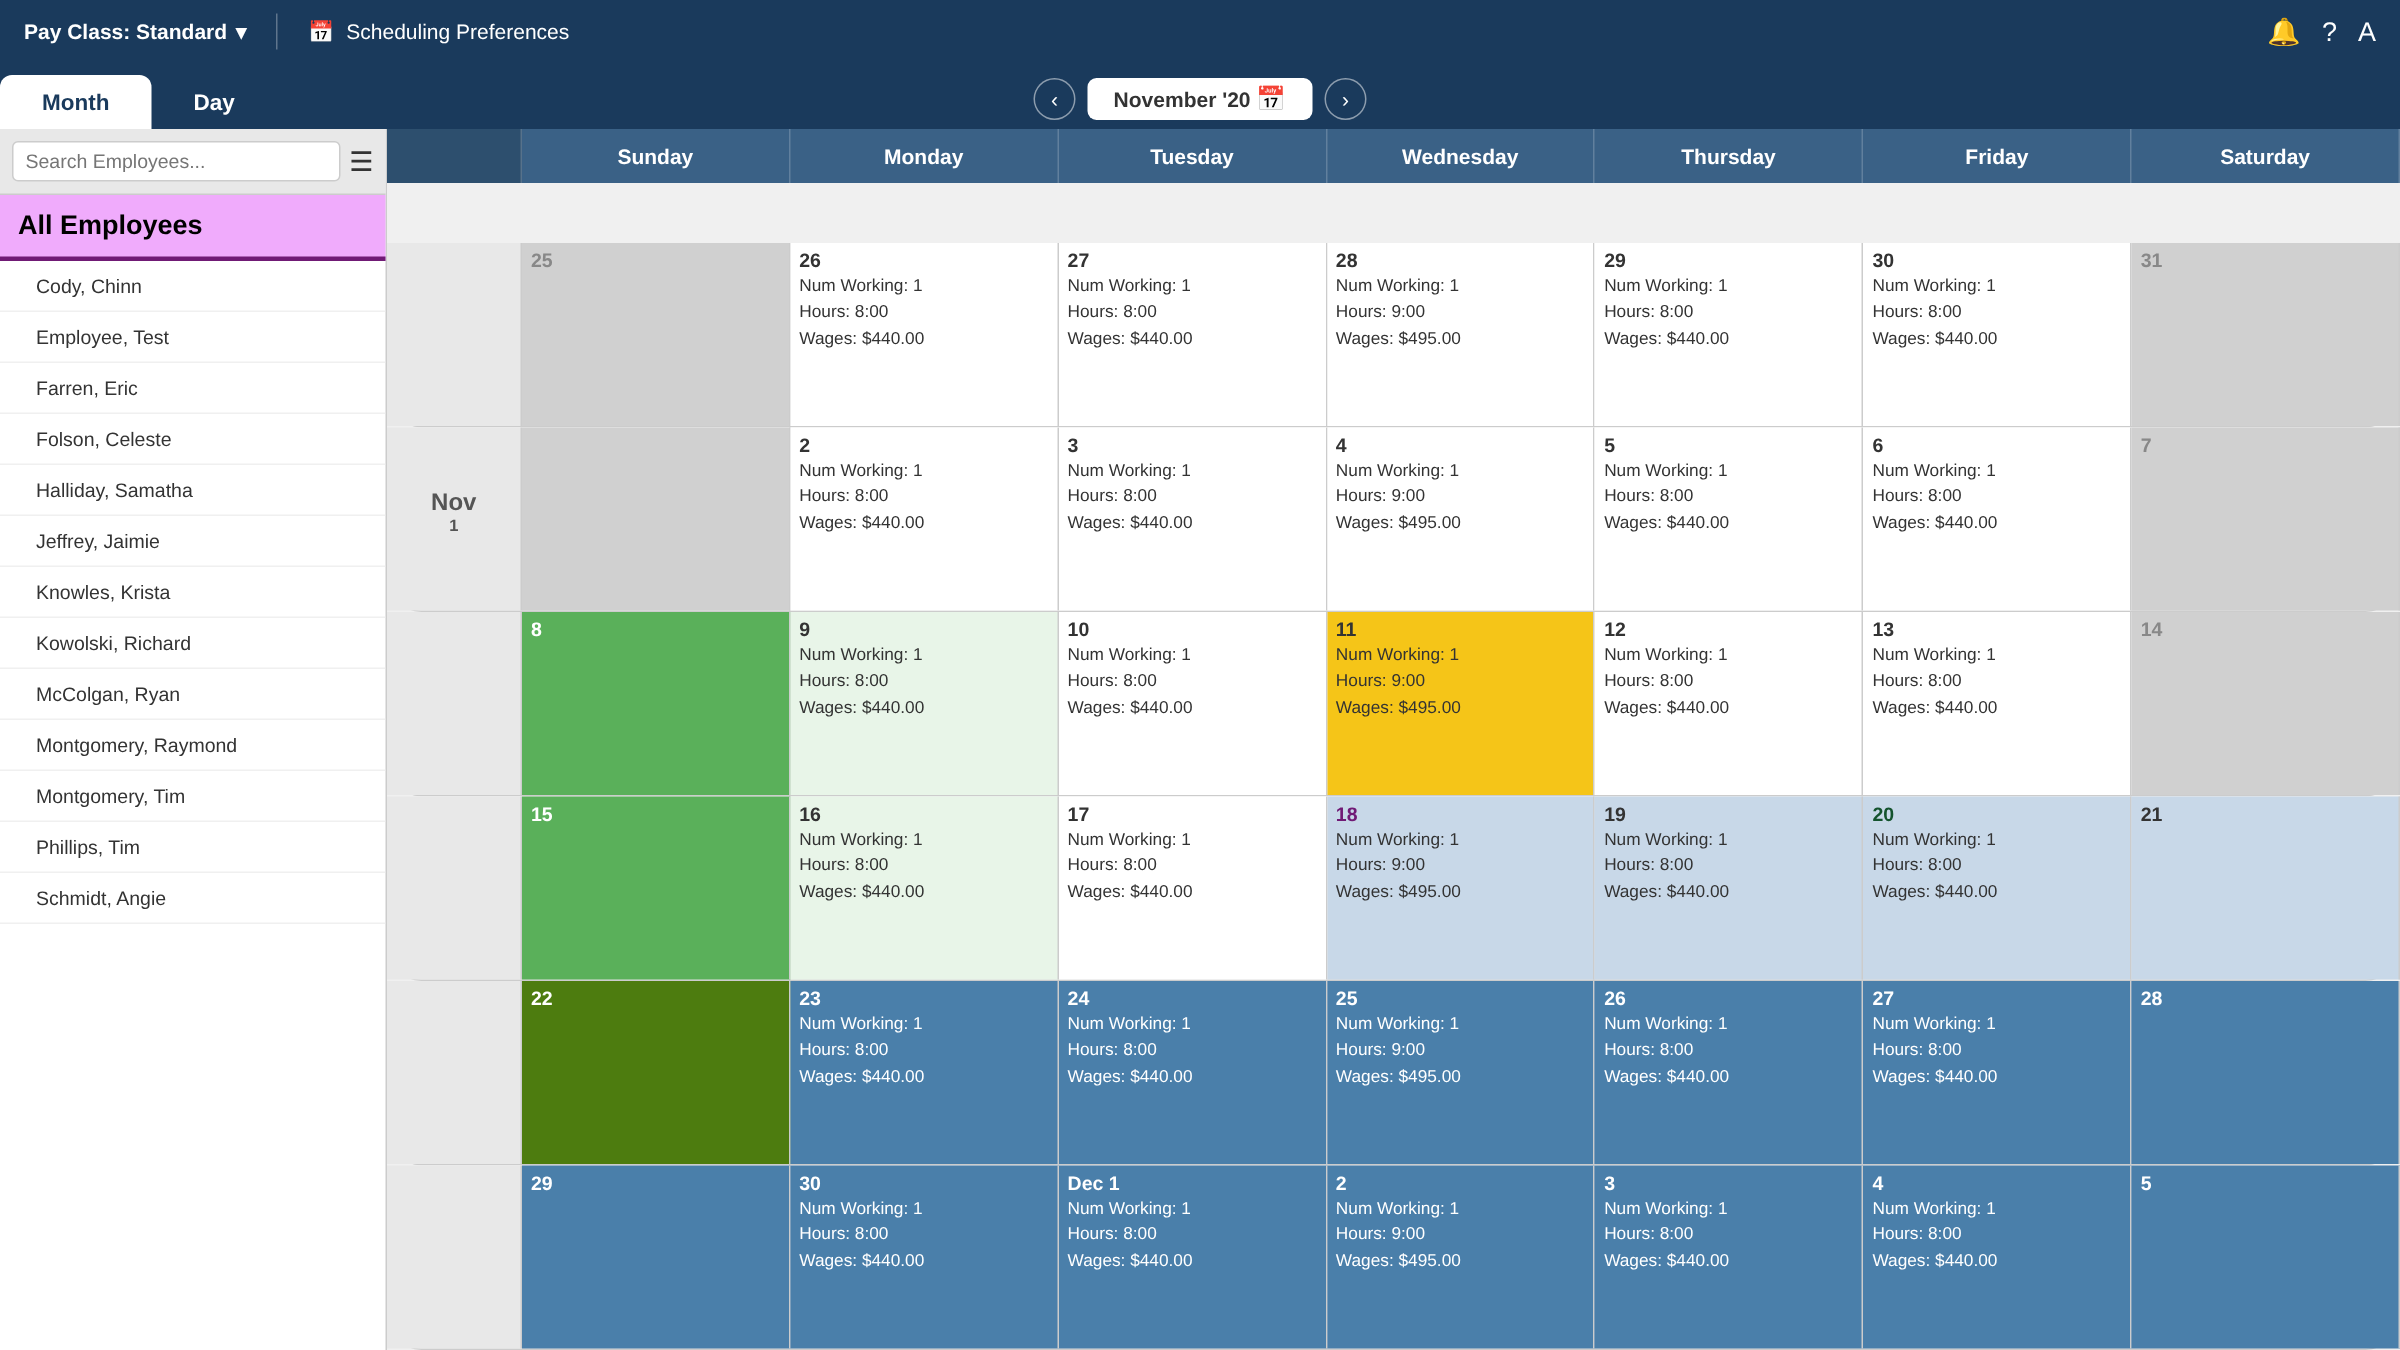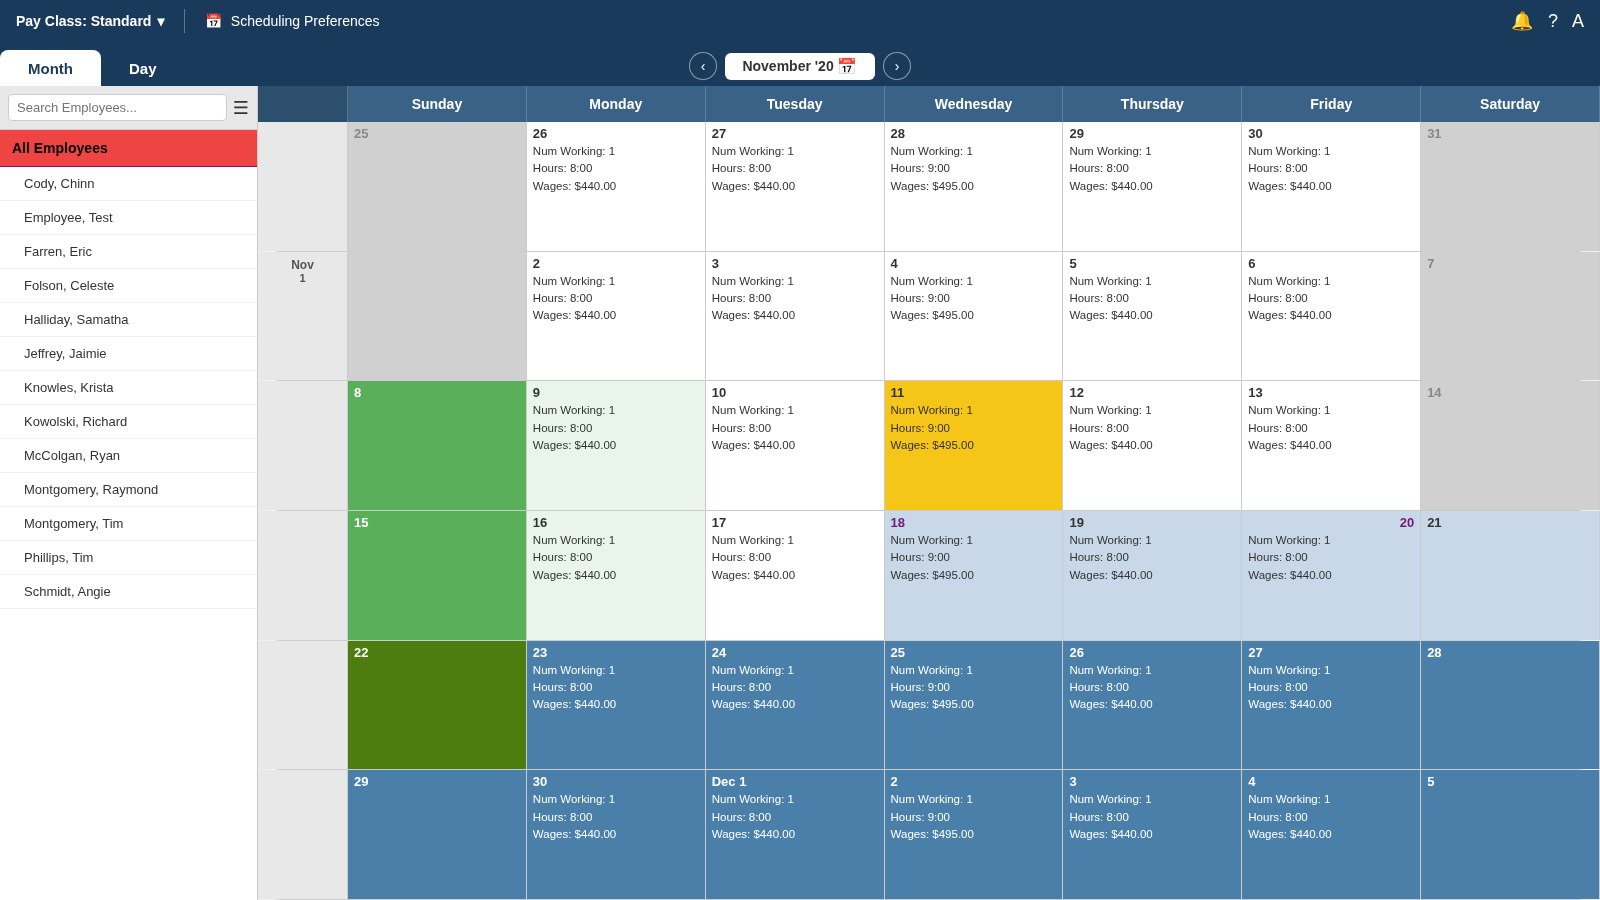--- a/index.html
+++ b/index.html
@@ -113,44 +113,45 @@
       padding: 5px 8px;
       border: 1px solid #ccc;
       border-radius: 4px;
       font-size: 13px;
       background: white;
     }
     .hamburger-btn {
       background: none; border: none; cursor: pointer; font-size: 18px; color: #333;
     }
     .all-employees {
-      background: #ef4444;
+      background: #f0abfc;
       padding: 10px 12px;
       font-weight: bold;
-      font-size: 14px;
-      border-bottom: 1px solid #701a75;
+      font-size: 18px;
+      border-bottom: 3px solid #701a75;
     }
     .emp-list {
       overflow-y: auto;
       flex: 1;
     }
     .emp-item {
       padding: 9px 12px 9px 24px;
       font-size: 13px;
       color: #333;
       border-bottom: 1px solid #f0f0f0;
       cursor: pointer;
     }
 
     
     #calendar {
       flex: 1;
       display: flex;
       flex-direction: column;
       overflow: hidden;
+      gap: 40px;
     }
     .cal-header {
       display: grid;
       grid-template-columns: 90px repeat(7, 1fr);
       background: #3a6186;
       color: white;
       font-weight: bold;
       font-size: 14px;
     }
     .cal-header-cell {
@@ -306,21 +307,21 @@
             <div class="cell-info" style="color: rgb(51, 51, 51); white-space: pre-line;">Num Working: 1
 Hours: 8:00
 Wages: $440.00</div>
           </div>
           <div class="cal-cell" style="background: rgb(208, 208, 208); color: rgb(136, 136, 136);">
             <div class="day-num" style="color: rgb(136, 136, 136);">31</div>
           </div>
         </div>
         <div class="cal-row">
           <div class="week-label-cell">
-            <span style="font-size:12px;font-weight:bold;">Nov</span>
+            <span style="font-size:16px;font-weight:bold;margin-top:36px;">Nov</span>
             <span style="font-size:11px;">1</span>
           </div>
           <div class="cal-cell" style="background: rgb(208, 208, 208); color: rgb(136, 136, 136);"></div>
           <div class="cal-cell" style="background: rgb(255, 255, 255); color: rgb(51, 51, 51);">
             <div class="day-num" style="color: rgb(51, 51, 51);">2</div>
             <div class="cell-info" style="color: rgb(51, 51, 51); white-space: pre-line;">Num Working: 1
 Hours: 8:00
 Wages: $440.00</div>
           </div>
           <div class="cal-cell" style="background: rgb(255, 255, 255); color: rgb(51, 51, 51);">
@@ -413,21 +414,21 @@
 Hours: 9:00
 Wages: $495.00</div>
           </div>
           <div class="cal-cell" style="background: rgb(200, 216, 232); color: rgb(51, 51, 51);">
             <div class="day-num" style="color: rgb(51, 51, 51);">19</div>
             <div class="cell-info" style="color: rgb(51, 51, 51); white-space: pre-line;">Num Working: 1
 Hours: 8:00
 Wages: $440.00</div>
           </div>
           <div class="cal-cell" style="background: rgb(200, 216, 232); color: rgb(51, 51, 51);">
-            <div class="day-num" style="color: #701a75; text-align: right;">20</div>
+            <div class="day-num" style="color: #14532d;">20</div>
             <div class="cell-info" style="color: rgb(51, 51, 51); white-space: pre-line;">Num Working: 1
 Hours: 8:00
 Wages: $440.00</div>
           </div>
           <div class="cal-cell" style="background: rgb(200, 216, 232); color: rgb(51, 51, 51);">
             <div class="day-num" style="color: rgb(51, 51, 51);">21</div>
           </div>
         </div>
         <div class="cal-row">
           <div class="week-label-cell"></div>

